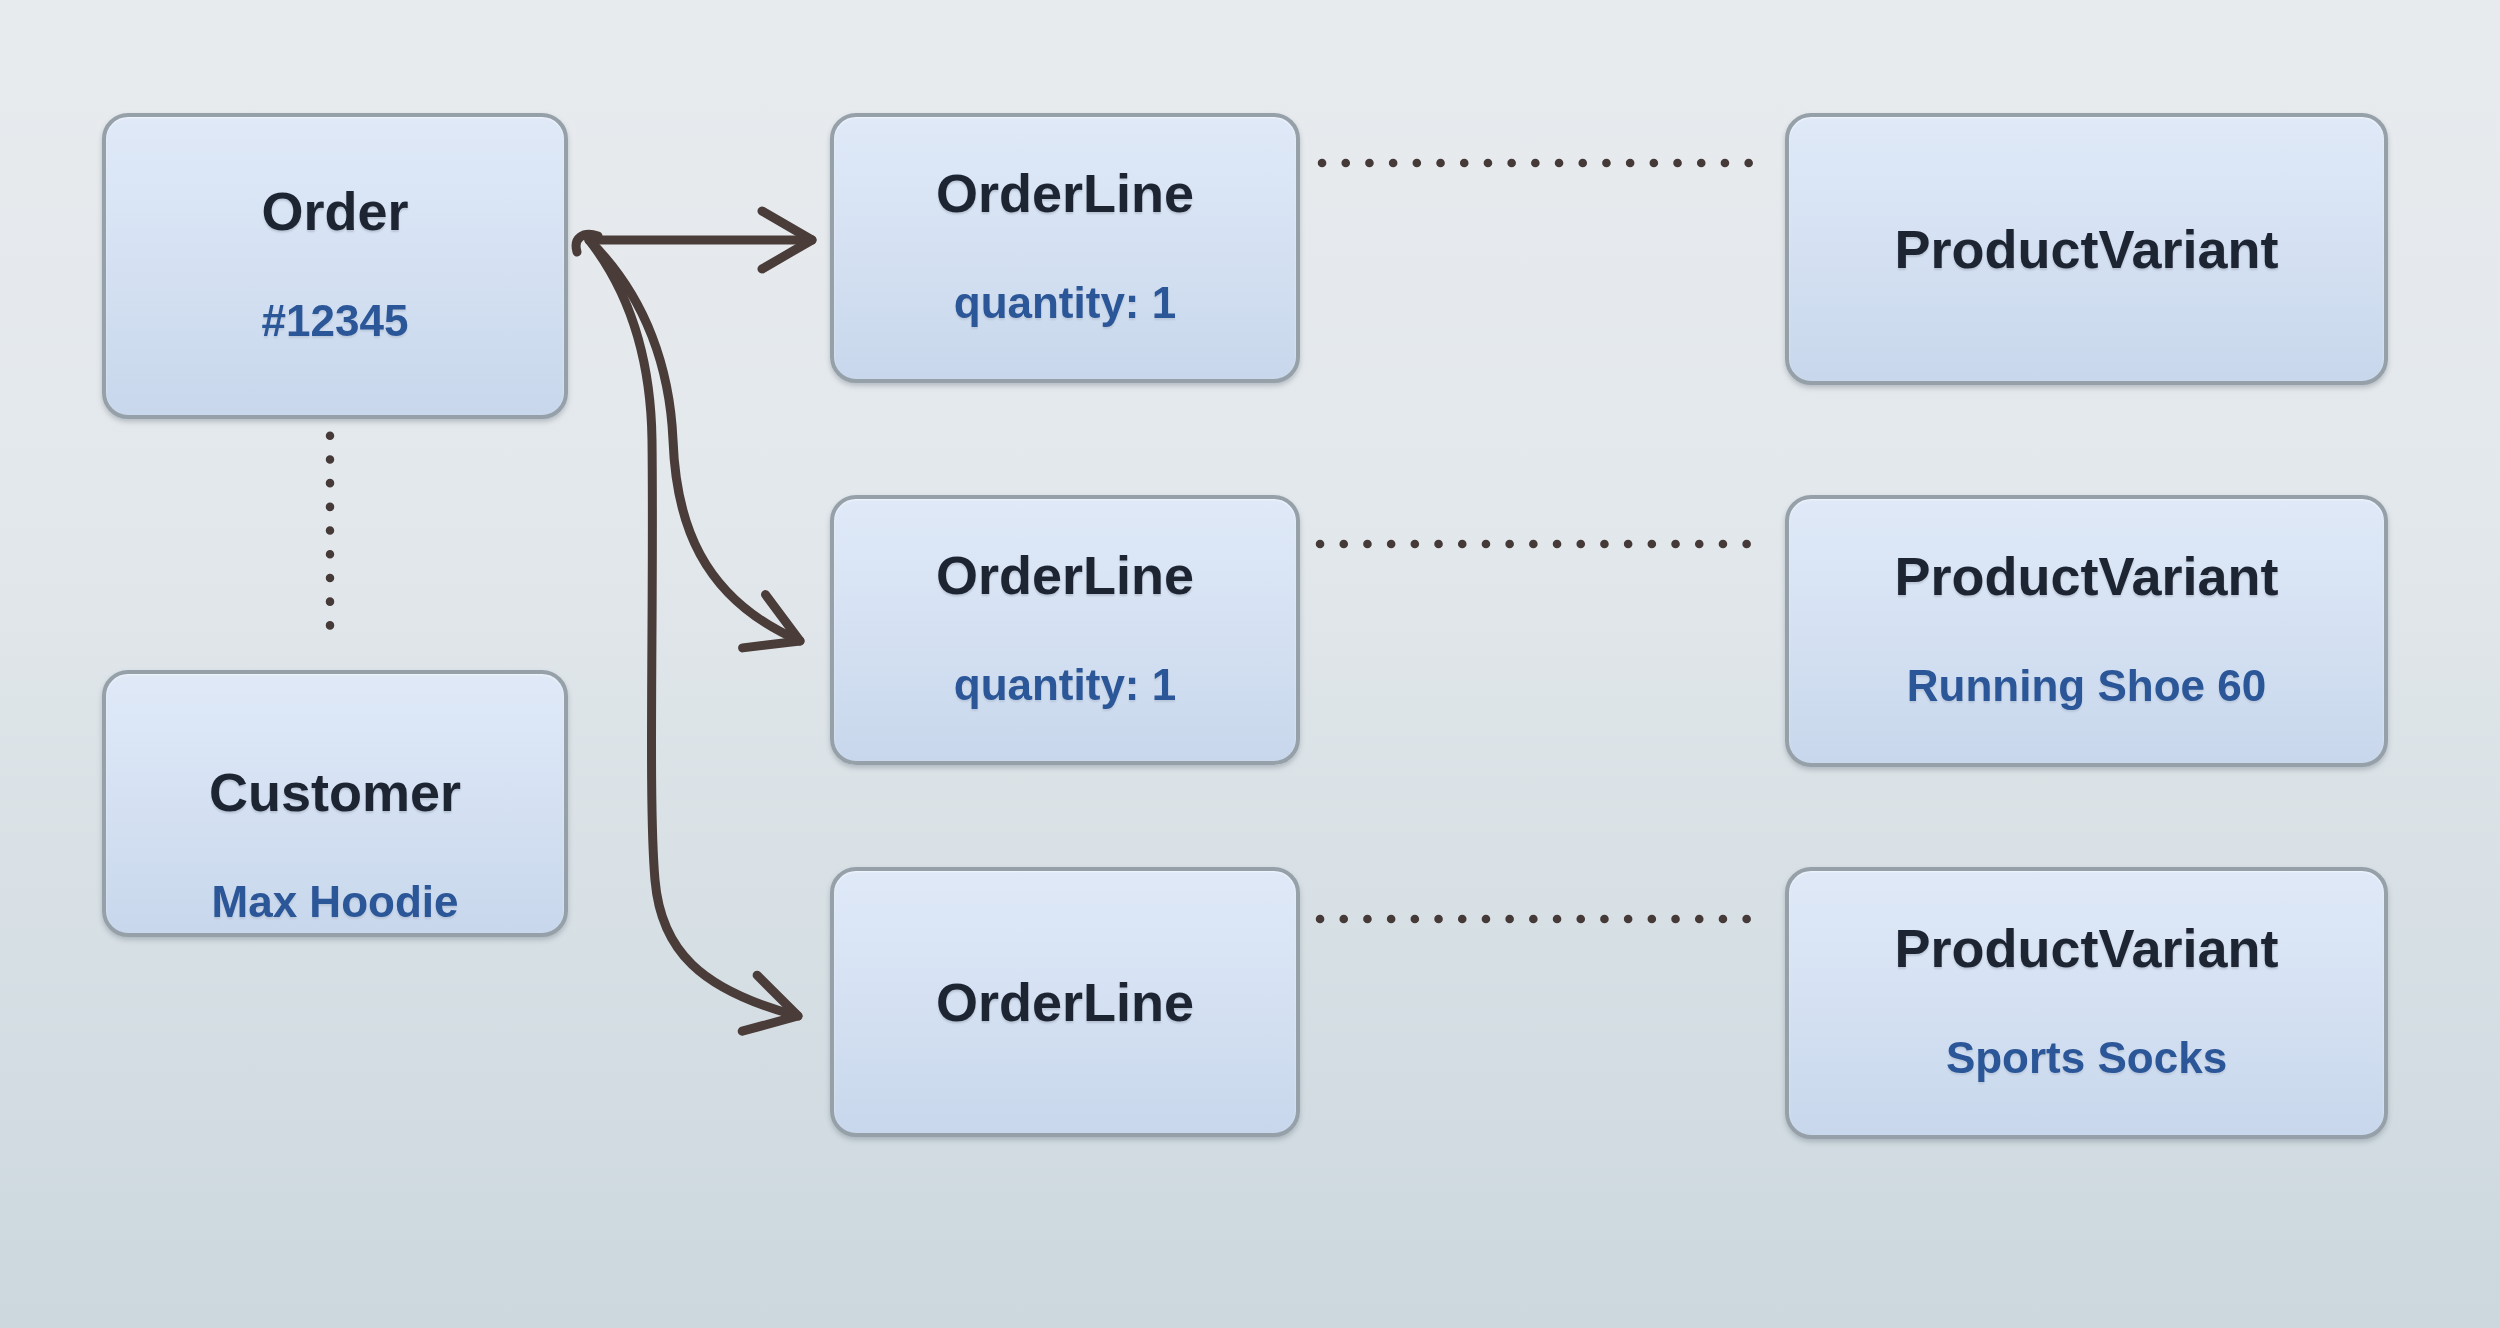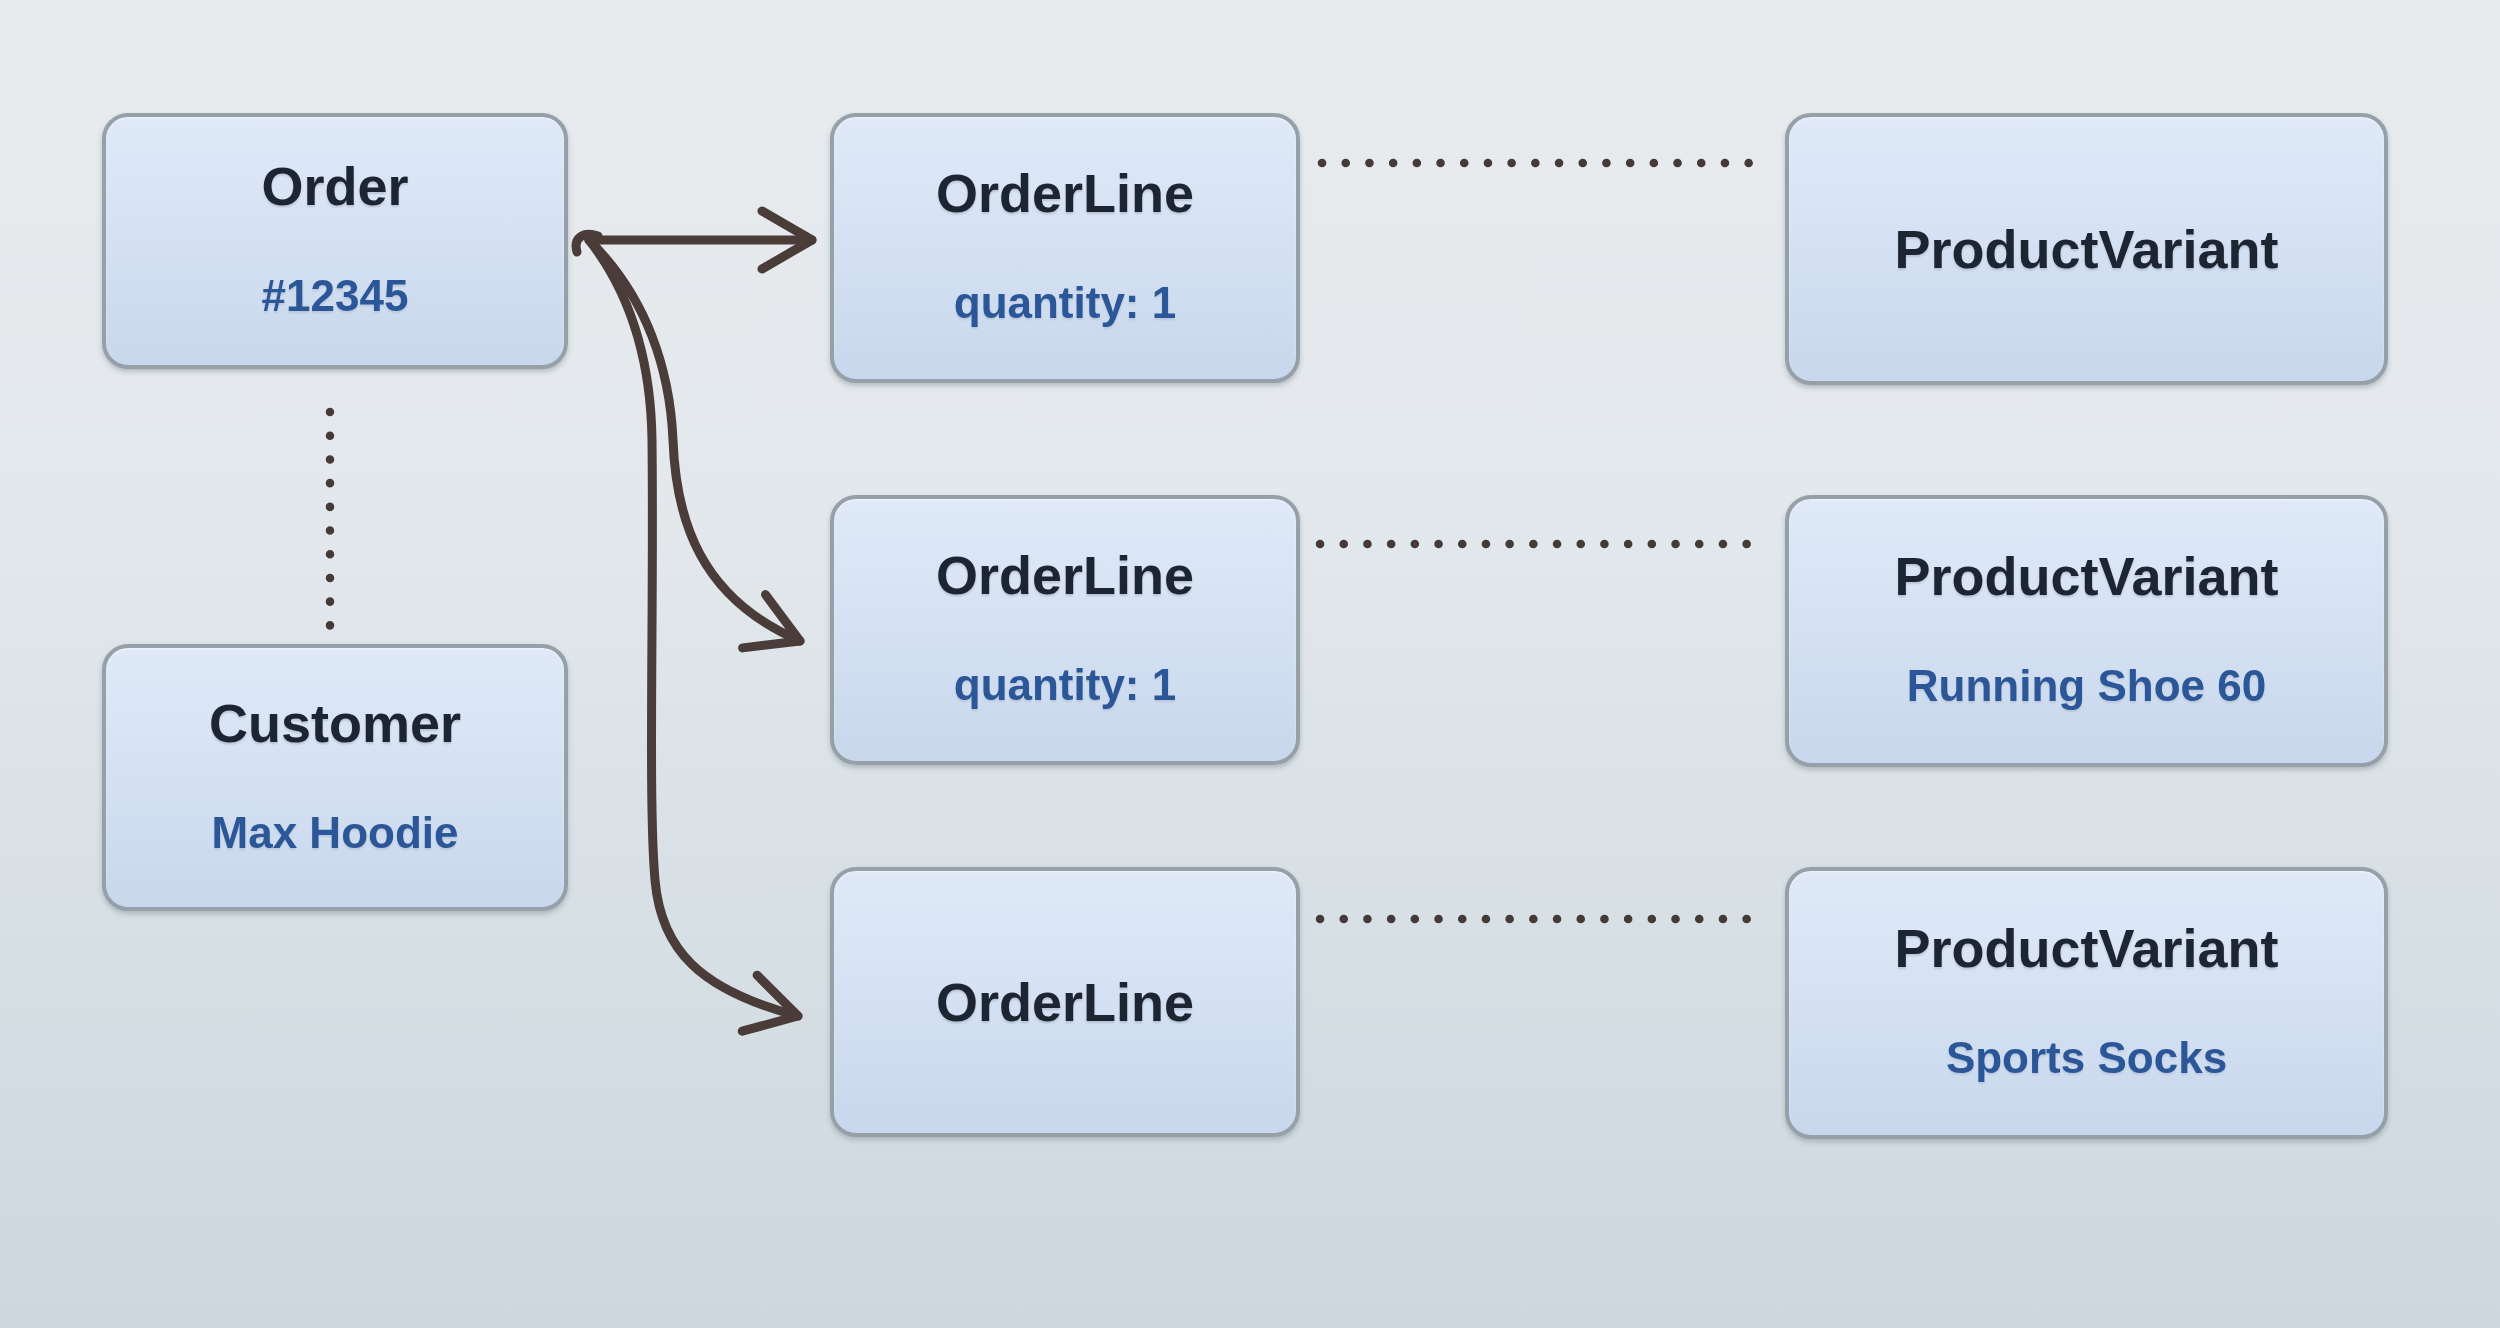--- a/index.html
+++ b/index.html
@@ -61,22 +61,22 @@
   }
   .node .value {
     font-size: 44px;
     font-weight: 700;
     color: #2b5698;
     line-height: 62px;
     text-shadow: 0 2px 2px rgba(50, 60, 80, 0.12);
     white-space: nowrap;
   }
   
-  .n-order    { left: 102px;  top: 113px; width: 466px; height: 256px; }
-  .n-customer { left: 102px;  top: 644px; width: 466px; height: 267px; }
+  .n-order    { left: 102px;  top: 113px; width: 466px; height: 306px; }
+  .n-customer { left: 102px;  top: 670px; width: 466px; height: 267px; justify-content: flex-end; }
   .n-ol1      { left: 830px;  top: 113px; width: 470px; height: 270px; }
   .n-ol2      { left: 830px;  top: 495px; width: 470px; height: 270px; }
   .n-ol3      { left: 830px;  top: 867px; width: 470px; height: 270px; }
   .n-pv1      { left: 1785px; top: 113px; width: 603px; height: 272px; }
   .n-pv2      { left: 1785px; top: 495px; width: 603px; height: 272px; }
   .n-pv3      { left: 1785px; top: 867px; width: 603px; height: 272px; }
 </style>
 </head>
 <body>
 

